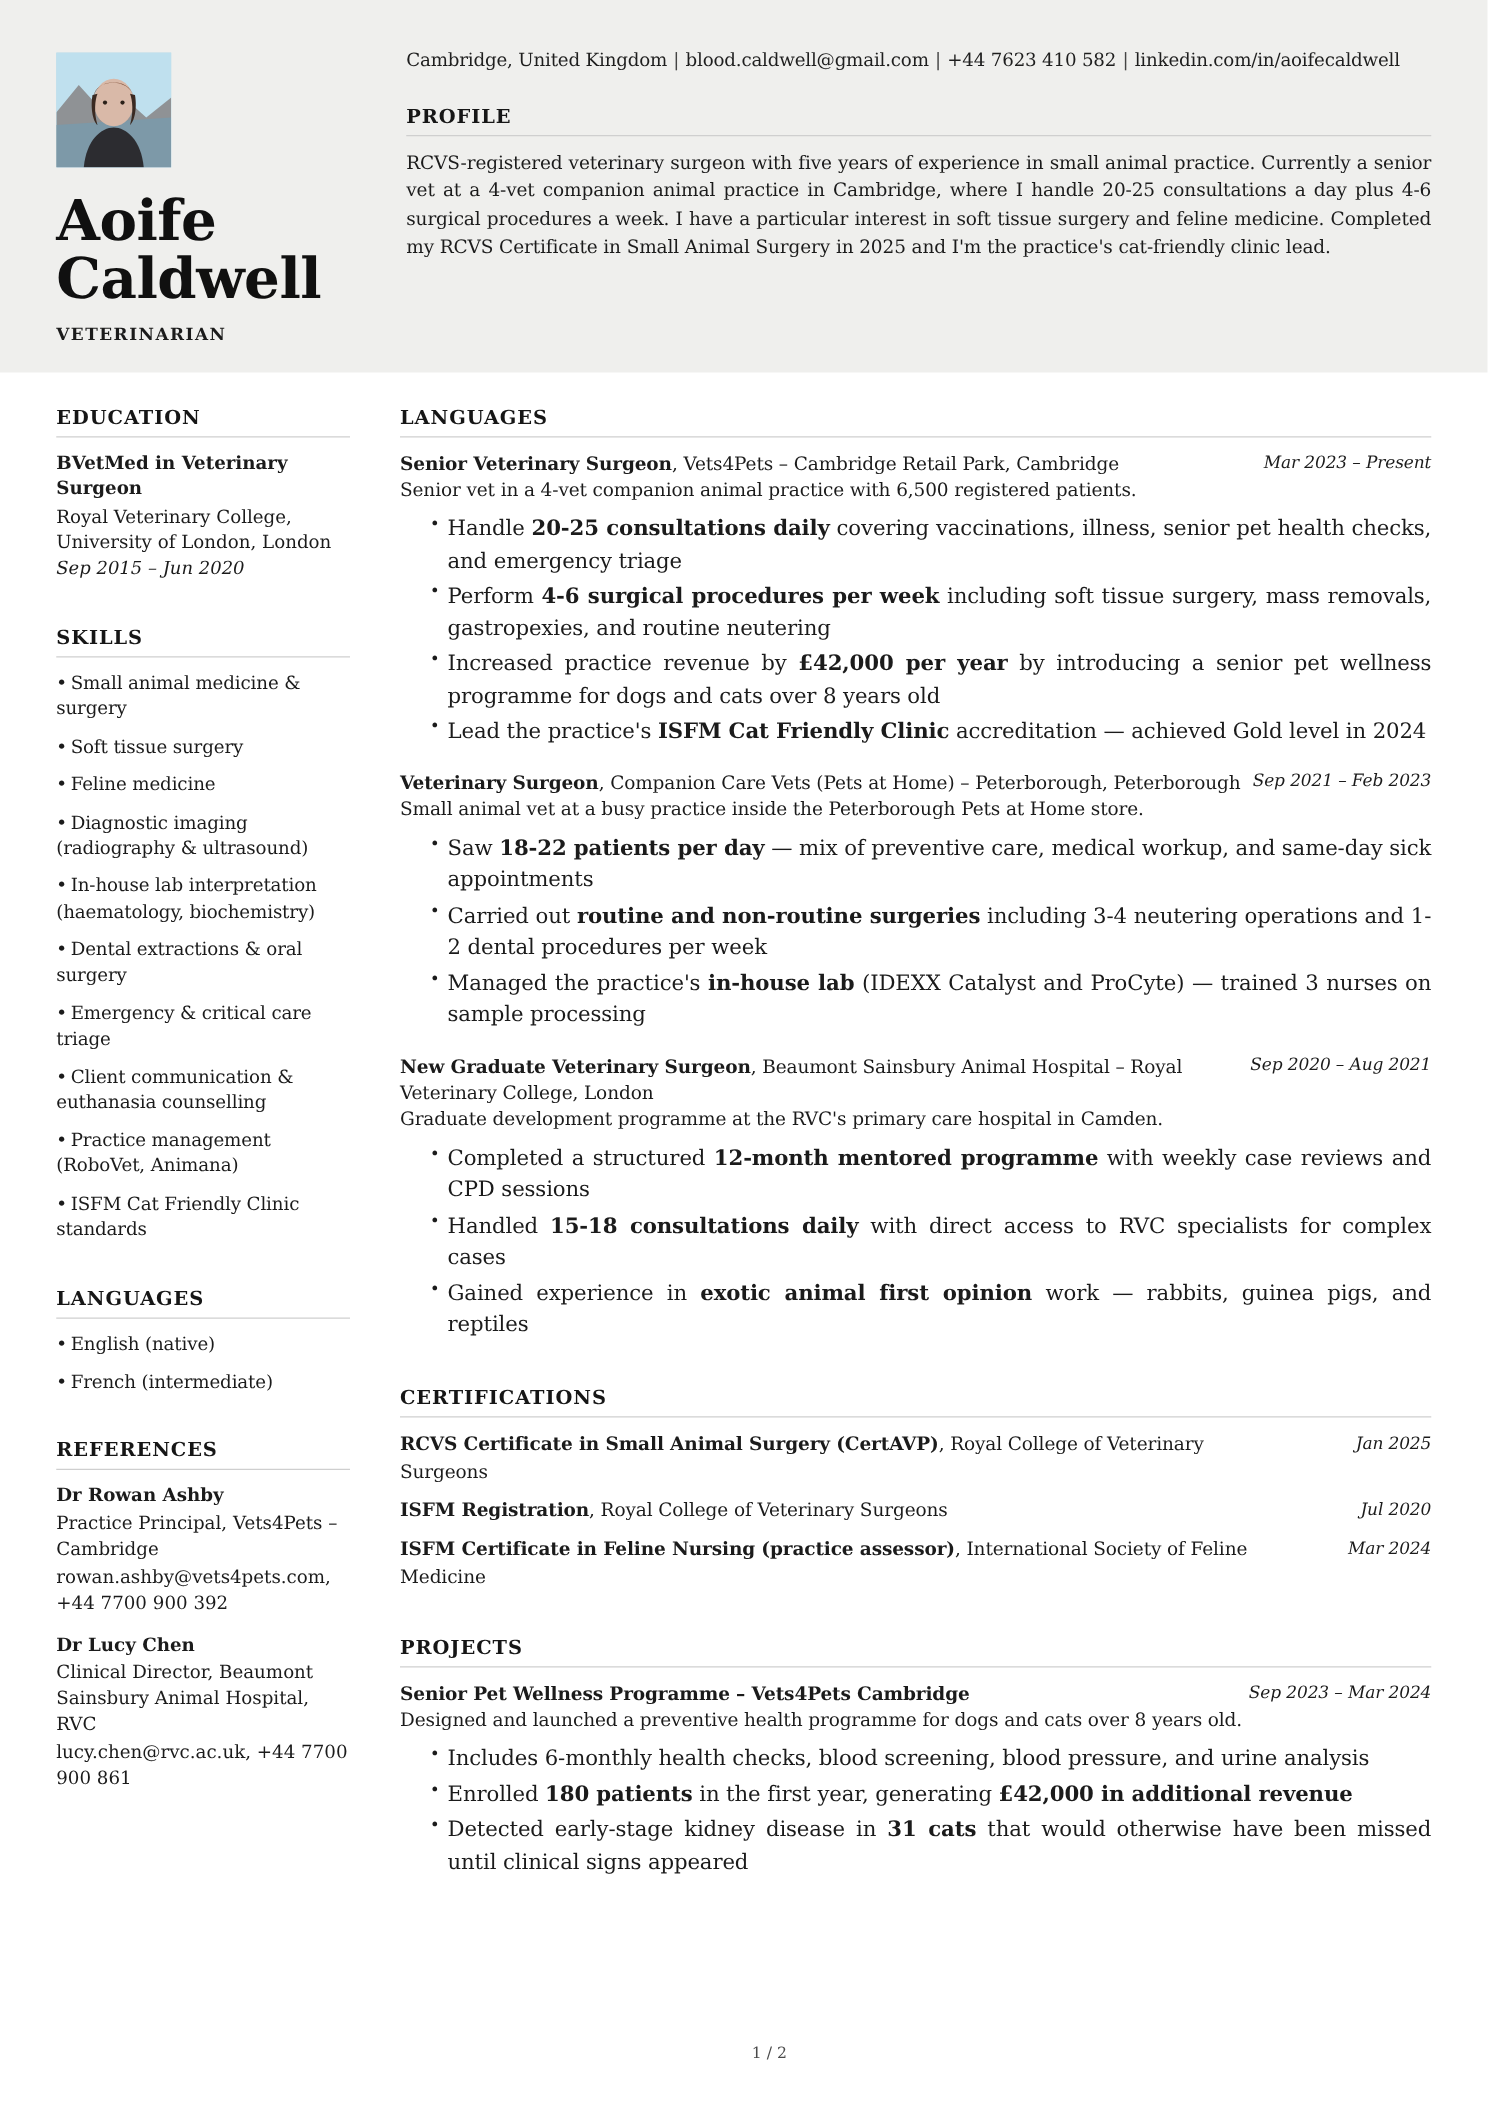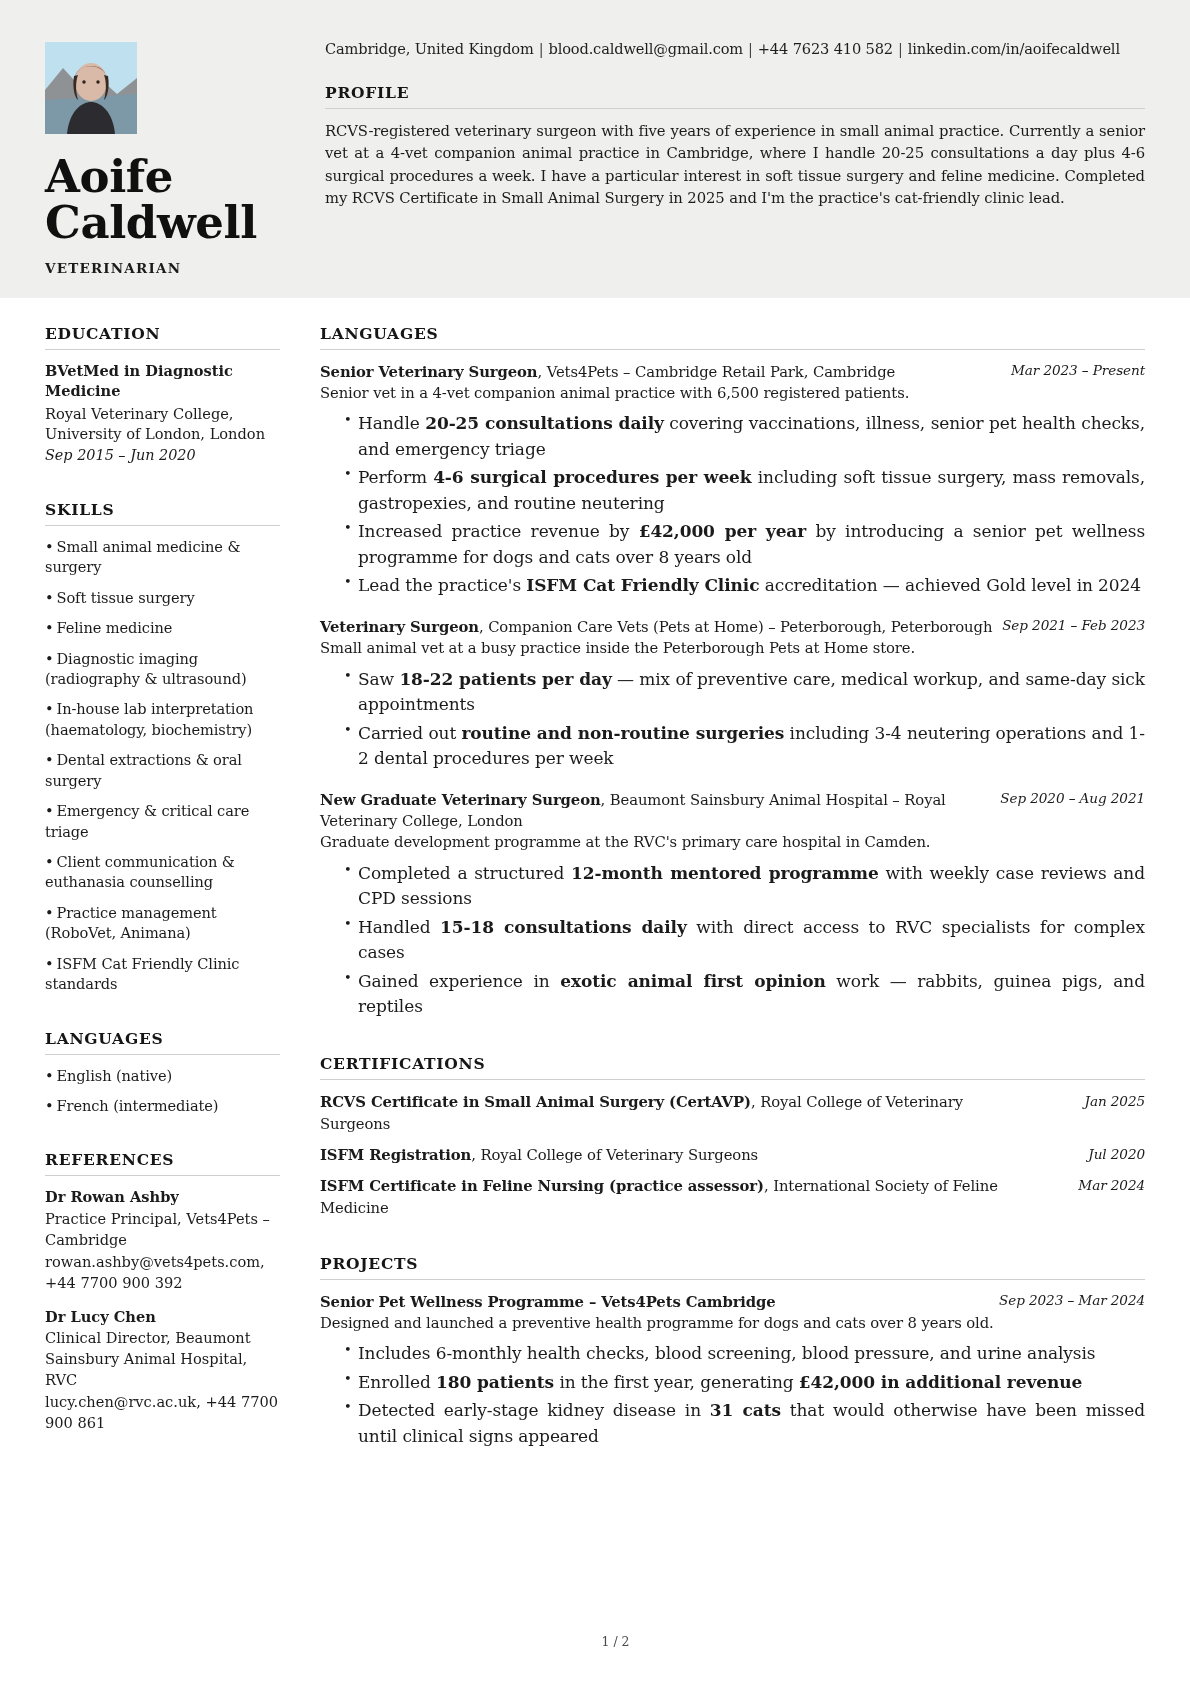--- a/index.html
+++ b/index.html
@@ -298,21 +298,21 @@
   </div>
 
   <div class="body">
 
     <div class="col-left">
 
       <div class="block">
         <div class="sec-head">EDUCATION</div>
         <div class="sec-rule"></div>
         <div>
-          <div class="edu-degree">BVetMed in Diagnostic Medicine</div>
+          <div class="edu-degree">BVetMed in Veterinary Surgeon</div>
           <div class="edu-school">Royal Veterinary College, University of London, London</div>
           <div class="edu-date">Sep 2015 – Jun 2020</div>
         </div>
       </div>
 
       <div class="block">
         <div class="sec-head">SKILLS</div>
         <div class="sec-rule"></div>
         <div id="skills-list">
             <div class="sb-item"><span class="dot">•</span><span>Small animal medicine &amp; surgery</span></div>
@@ -371,20 +371,21 @@
                 <li><span>Increased practice revenue by </span><b>£42,000 per year</b><span> by introducing a senior pet wellness programme for dogs and cats over 8 years old</span></li>
                 <li><span>Lead the practice's </span><b>ISFM Cat Friendly Clinic</b><span> accreditation — achieved Gold level in 2024</span></li>
               </ul>
             </div>
             <div class="entry">
               <div class="entry-head"><span class="role">Veterinary Surgeon</span><span>, Companion Care Vets (Pets at Home) – Peterborough, Peterborough</span><span class="entry-date">Sep 2021 – Feb 2023</span></div>
               <div class="entry-sub">Small animal vet at a busy practice inside the Peterborough Pets at Home store.</div>
               <ul class="bullets">
                 <li><span>Saw </span><b>18-22 patients per day</b><span> — mix of preventive care, medical workup, and same-day sick appointments</span></li>
                 <li><span>Carried out </span><b>routine and non-routine surgeries</b><span> including 3-4 neutering operations and 1-2 dental procedures per week</span></li>
+                <li><span>Managed the practice's </span><b>in-house lab</b><span> (IDEXX Catalyst and ProCyte) — trained 3 nurses on sample processing</span></li>
               </ul>
             </div>
             <div class="entry">
               <div class="entry-head"><span class="role">New Graduate Veterinary Surgeon</span><span>, Beaumont Sainsbury Animal Hospital – Royal Veterinary College, London</span><span class="entry-date">Sep 2020 – Aug 2021</span></div>
               <div class="entry-sub">Graduate development programme at the RVC's primary care hospital in Camden.</div>
               <ul class="bullets">
                 <li><span>Completed a structured </span><b>12-month mentored programme</b><span> with weekly case reviews and CPD sessions</span></li>
                 <li><span>Handled </span><b>15-18 consultations daily</b><span> with direct access to RVC specialists for complex cases</span></li>
                 <li><span>Gained experience in </span><b>exotic animal first opinion</b><span> work — rabbits, guinea pigs, and reptiles</span></li>
               </ul>

